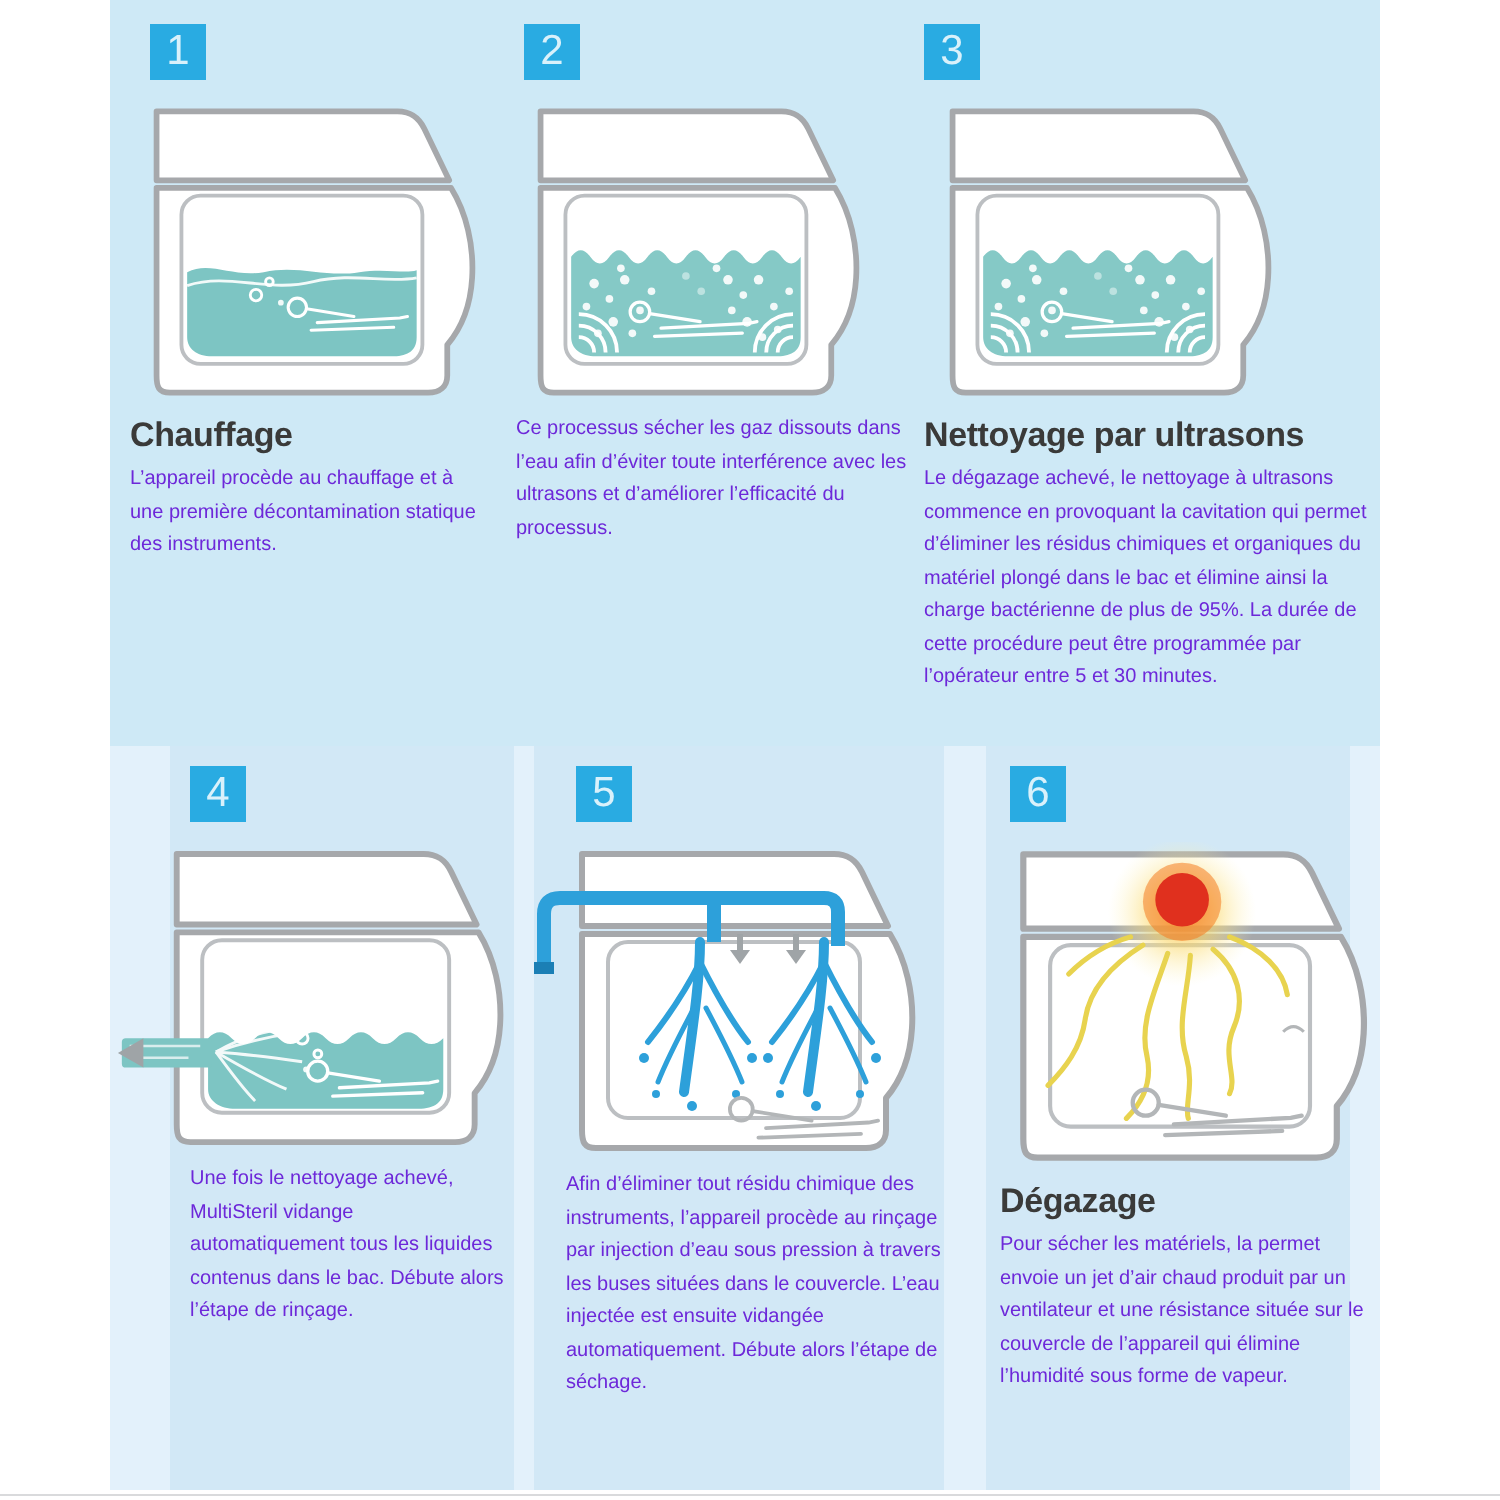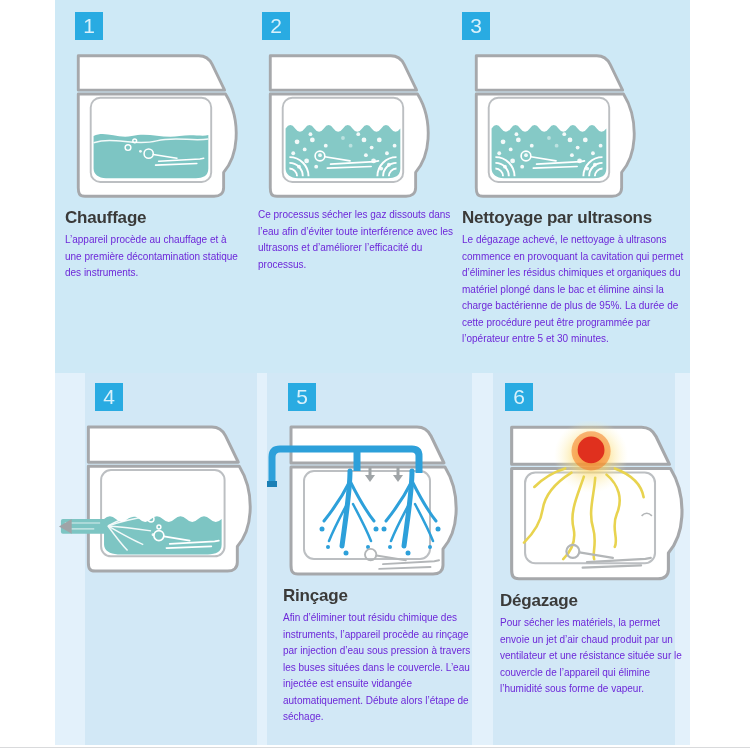--- a/index.html
+++ b/index.html
@@ -193,40 +193,40 @@
           <path d="M52,107 C66,102 80,99 94,97"></path>
           <path d="M52,107 C66,108 82,110 96,112"></path>
           <path d="M52,107 C64,114 76,121 88,126"></path>
           <path d="M52,107 C60,118 66,126 72,132"></path>
         </g>
         <circle class="bubo" cx="96" cy="100" r="3"></circle>
         <circle class="bubo" cx="104" cy="108" r="2"></circle>
         <circle class="bub" cx="98" cy="116" r="1.5"></circle>
         <use href="#instr" transform="translate(98,110) scale(0.85)" style="color:#fff"></use>
       </svg>
+      <div class="desc" style="margin-left:40px;width:160px">Une fois le nettoyage achevé, MultiSteril vidange automatiquement tous les liquides contenus dans le bac. Débute alors l’étape de rinçage.</div>
     </div>
 
     <div class="card" style="left:205px;width:212px">
       <div class="badge" style="margin-left:28px">5</div>
       <svg class="machine" viewBox="0 0 200 160" width="200" height="160" style="margin-left:2px">
         <g transform="translate(9,0)">
           <path class="lid" d="M20,6 L146,6 C153,6 157,9 160,15 L173,42 L20,42 Z"></path>
           <path class="mbody" d="M20,46 L174,46 C182,59 186,76 185,93 C184,110 178,121 172,128 L172,144 C172,150 168,153 162,153 L27,153 C21,153 20,150 20,144 Z"></path>
           <rect class="tank" x="33" y="50" width="126" height="88" rx="10"></rect>
         </g>
         <path class="pipe5" d="M10,64 L10,36 Q10,28 18,28 L150,28 Q157,28 157,35 L157,52"></path>
         <path class="pipe5" d="M95,28 L95,50"></path>
         <rect x="5" y="60" width="10" height="6" fill="#1b7fb5"></rect>
         <use href="#jet" x="88" y="50"></use>
         <use href="#jet" x="150" y="50"></use>
         <use href="#arr" x="108" y="46"></use>
         <use href="#arr" x="136" y="46"></use>
         <use href="#instr" transform="translate(102,126) scale(0.95)" style="color:#b3b6b8"></use>
       </svg>
-      <div class="title" style="margin-left:23px">Rinçage</div>
       <div class="desc" style="margin-left:23px;width:198px">Afin d’éliminer tout résidu chimique des instruments, l’appareil procède au rinçage par injection d’eau sous pression à travers les buses situées dans le couvercle. L’eau injectée est ensuite vidangée automatiquement. Débute alors l’étape de séchage.</div>
     </div>
 
     <div class="card" style="left:432px;width:205px">
       <div class="badge" style="margin-left:18px">6</div>
       <svg class="machine" viewBox="0 0 190 160" width="196" height="165" style="margin-left:4px">
         <path class="lid" d="M20,6 L146,6 C153,6 157,9 160,15 L173,42 L20,42 Z"></path>
         <path class="mbody" d="M20,46 L174,46 C182,59 186,76 185,93 C184,110 178,121 172,128 L172,144 C172,150 168,153 162,153 L27,153 C21,153 20,150 20,144 Z"></path>
         <rect class="tank" x="33" y="50" width="126" height="88" rx="10"></rect>
         <circle cx="97" cy="34" r="36" fill="url(#heatGlow)"></circle>

